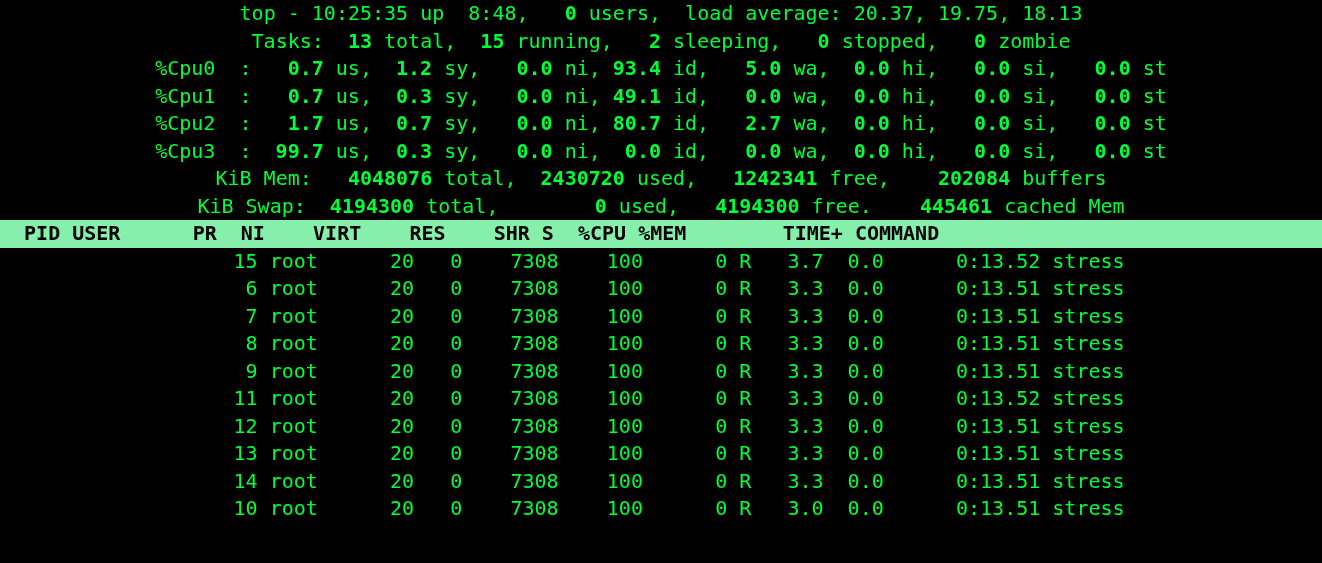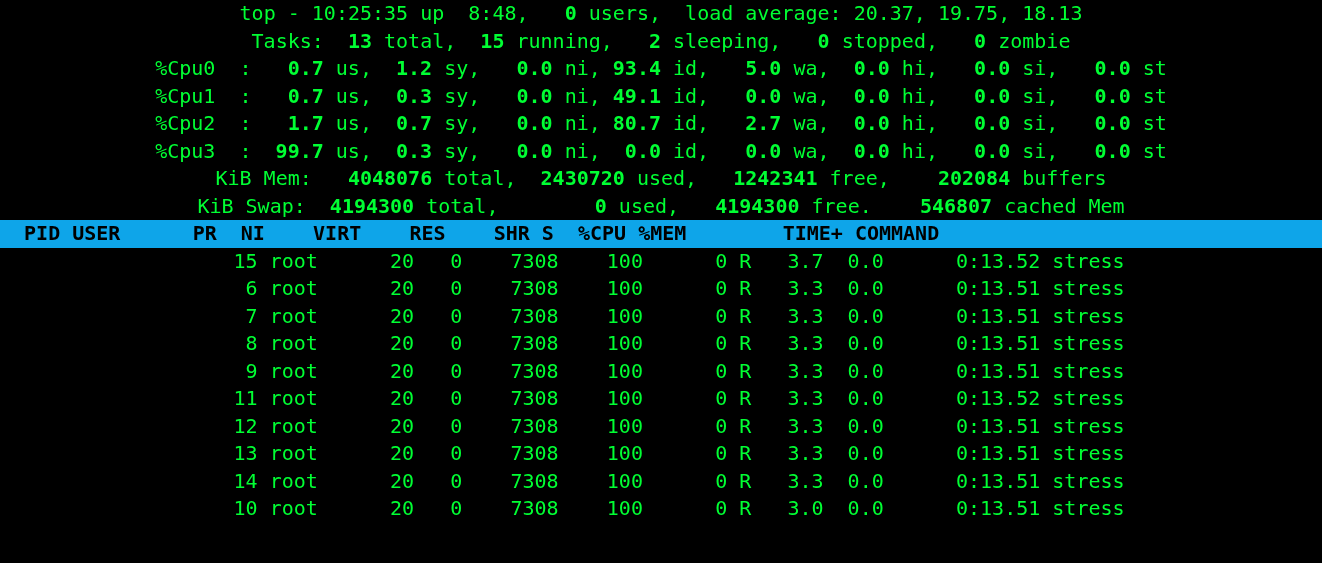--- a/index.html
+++ b/index.html
@@ -9,41 +9,41 @@
     color: #00ff33;
     font-family: "DejaVu Sans Mono", "Liberation Mono", Consolas, monospace;
     font-size: 20px;
     line-height: 27.5px;
     width: 1322px;
     height: 563px;
     overflow: hidden;
   }
   .bold { font-weight: bold; }
   .header-row {
-    background: #0ea5e9;
+    background: #86efac;
     color: #000;
     font-weight: bold;
     white-space: pre;
   }
   .summary, .procs {
     white-space: pre;
     text-align: center;
   }
 </style>
 </head>
 <body>
 
 <div class="summary" id="summary">top - 10:25:35 up  8:48,  <span class="bold"> 0</span> users,  load average: 20.37, 19.75, 18.13
 Tasks: <span class="bold"> 13</span> total,  <span class="bold">15</span> running,  <span class="bold"> 2</span> sleeping,  <span class="bold"> 0</span> stopped,  <span class="bold"> 0</span> zombie
 %Cpu0  : <span class="bold">  0.7</span> us, <span class="bold"> 1.2</span> sy, <span class="bold">  0.0</span> ni, <span class="bold">93.4</span> id, <span class="bold">  5.0</span> wa, <span class="bold"> 0.0</span> hi, <span class="bold">  0.0</span> si, <span class="bold">  0.0</span> st
 %Cpu1  : <span class="bold">  0.7</span> us, <span class="bold"> 0.3</span> sy, <span class="bold">  0.0</span> ni, <span class="bold">49.1</span> id, <span class="bold">  0.0</span> wa, <span class="bold"> 0.0</span> hi, <span class="bold">  0.0</span> si, <span class="bold">  0.0</span> st
 %Cpu2  : <span class="bold">  1.7</span> us, <span class="bold"> 0.7</span> sy, <span class="bold">  0.0</span> ni, <span class="bold">80.7</span> id, <span class="bold">  2.7</span> wa, <span class="bold"> 0.0</span> hi, <span class="bold">  0.0</span> si, <span class="bold">  0.0</span> st
 %Cpu3  : <span class="bold"> 99.7</span> us, <span class="bold"> 0.3</span> sy, <span class="bold">  0.0</span> ni, <span class="bold"> 0.0</span> id, <span class="bold">  0.0</span> wa, <span class="bold"> 0.0</span> hi, <span class="bold">  0.0</span> si, <span class="bold">  0.0</span> st
 KiB Mem: <span class="bold">  4048076</span> total, <span class="bold"> 2430720</span> used, <span class="bold">  1242341</span> free, <span class="bold">   202084</span> buffers
-KiB Swap:<span class="bold">  4194300</span> total, <span class="bold">       0</span> used, <span class="bold">  4194300</span> free. <span class="bold">   546807</span> cached Mem
+KiB Swap:<span class="bold">  4194300</span> total, <span class="bold">       0</span> used, <span class="bold">  4194300</span> free. <span class="bold">   445461</span> cached Mem
 </div>
 <div class="header-row" id="header">  PID USER      PR  NI    VIRT    RES    SHR S  %CPU %MEM        TIME+ COMMAND                                </div>
 <div class="procs" id="procs">   15 root      20   0    7308    100      0 R   3.7  0.0      0:13.52 stress
     6 root      20   0    7308    100      0 R   3.3  0.0      0:13.51 stress
     7 root      20   0    7308    100      0 R   3.3  0.0      0:13.51 stress
     8 root      20   0    7308    100      0 R   3.3  0.0      0:13.51 stress
     9 root      20   0    7308    100      0 R   3.3  0.0      0:13.51 stress
    11 root      20   0    7308    100      0 R   3.3  0.0      0:13.52 stress
    12 root      20   0    7308    100      0 R   3.3  0.0      0:13.51 stress
    13 root      20   0    7308    100      0 R   3.3  0.0      0:13.51 stress

